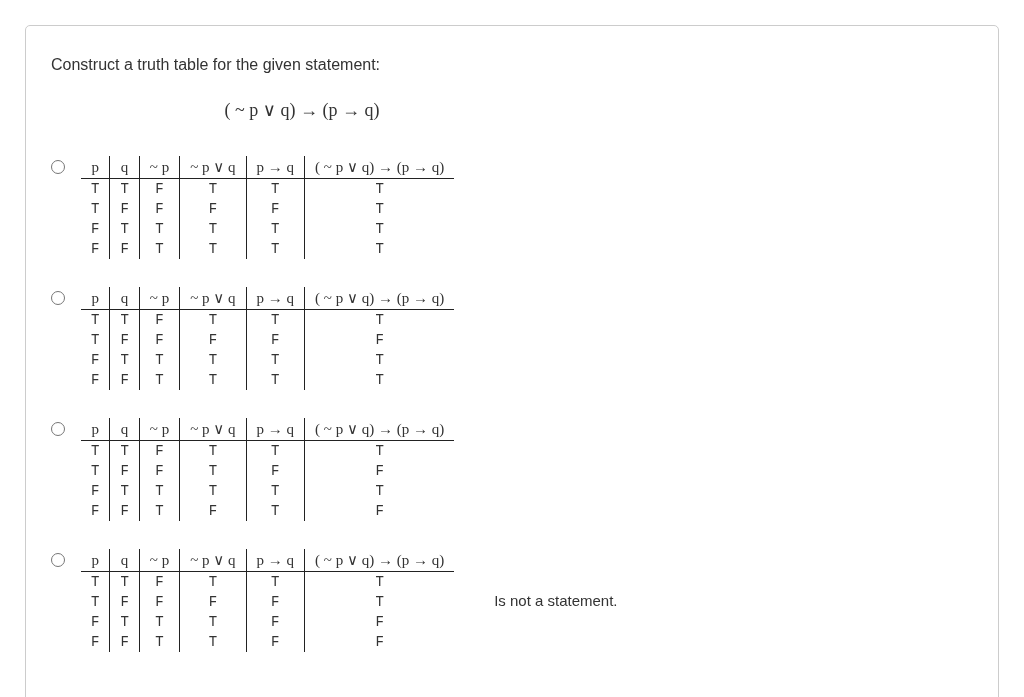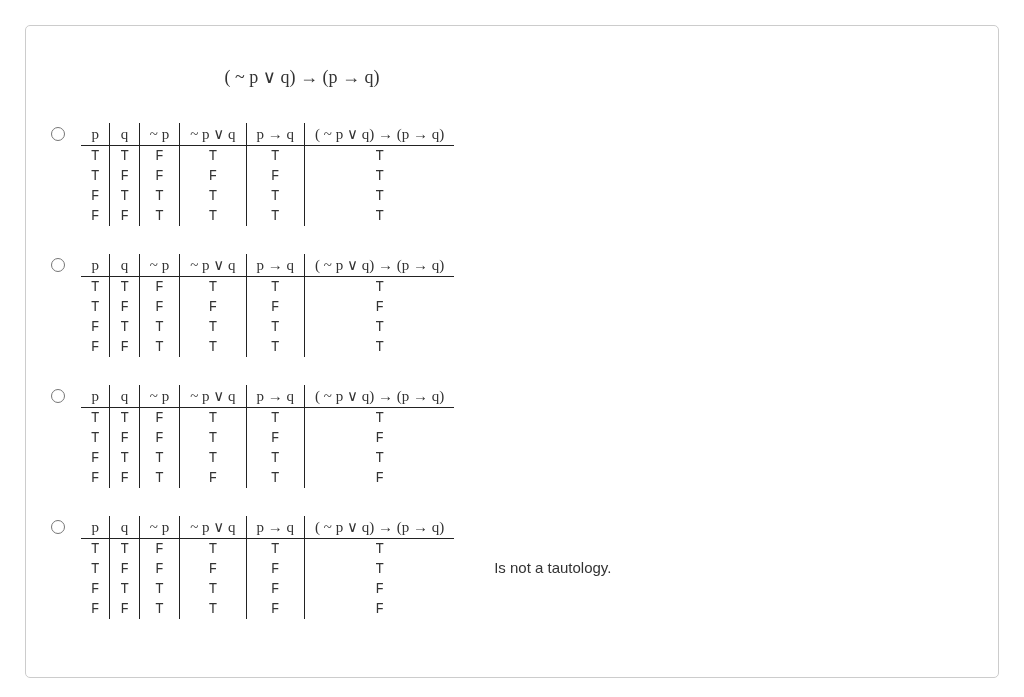--- a/index.html
+++ b/index.html
@@ -71,20 +71,21 @@
     .side-note {
       font-size: 15px;
       margin-left: 40px;
     }
   </style>
 </head>
 <body>
 
 <div class="container">
 
+  <div class="question-text">Construct a truth table for the given statement:</div>
 
   <div class="formula">( ~ p ∨ q) → (p → q)</div>
 
   <div class="option-group">
     <div class="radio-col">
       <input type="radio" name="ans" style="">
     </div>
     <table class="truth">
       <thead>
           <tr>
@@ -280,16 +281,16 @@
         <tr>
             <td class="sep">F</td>
             <td class="sep">F</td>
             <td class="sep">T</td>
             <td class="sep">T</td>
             <td class="sep">F</td>
             <td>F</td>
           </tr>
       </tbody>
     </table>
-    <span class="side-note">Is not a tautology.</span>
+    <span class="side-note">Is not a statement.</span>
   </div>
 
 </div>
 
 </body></html>

